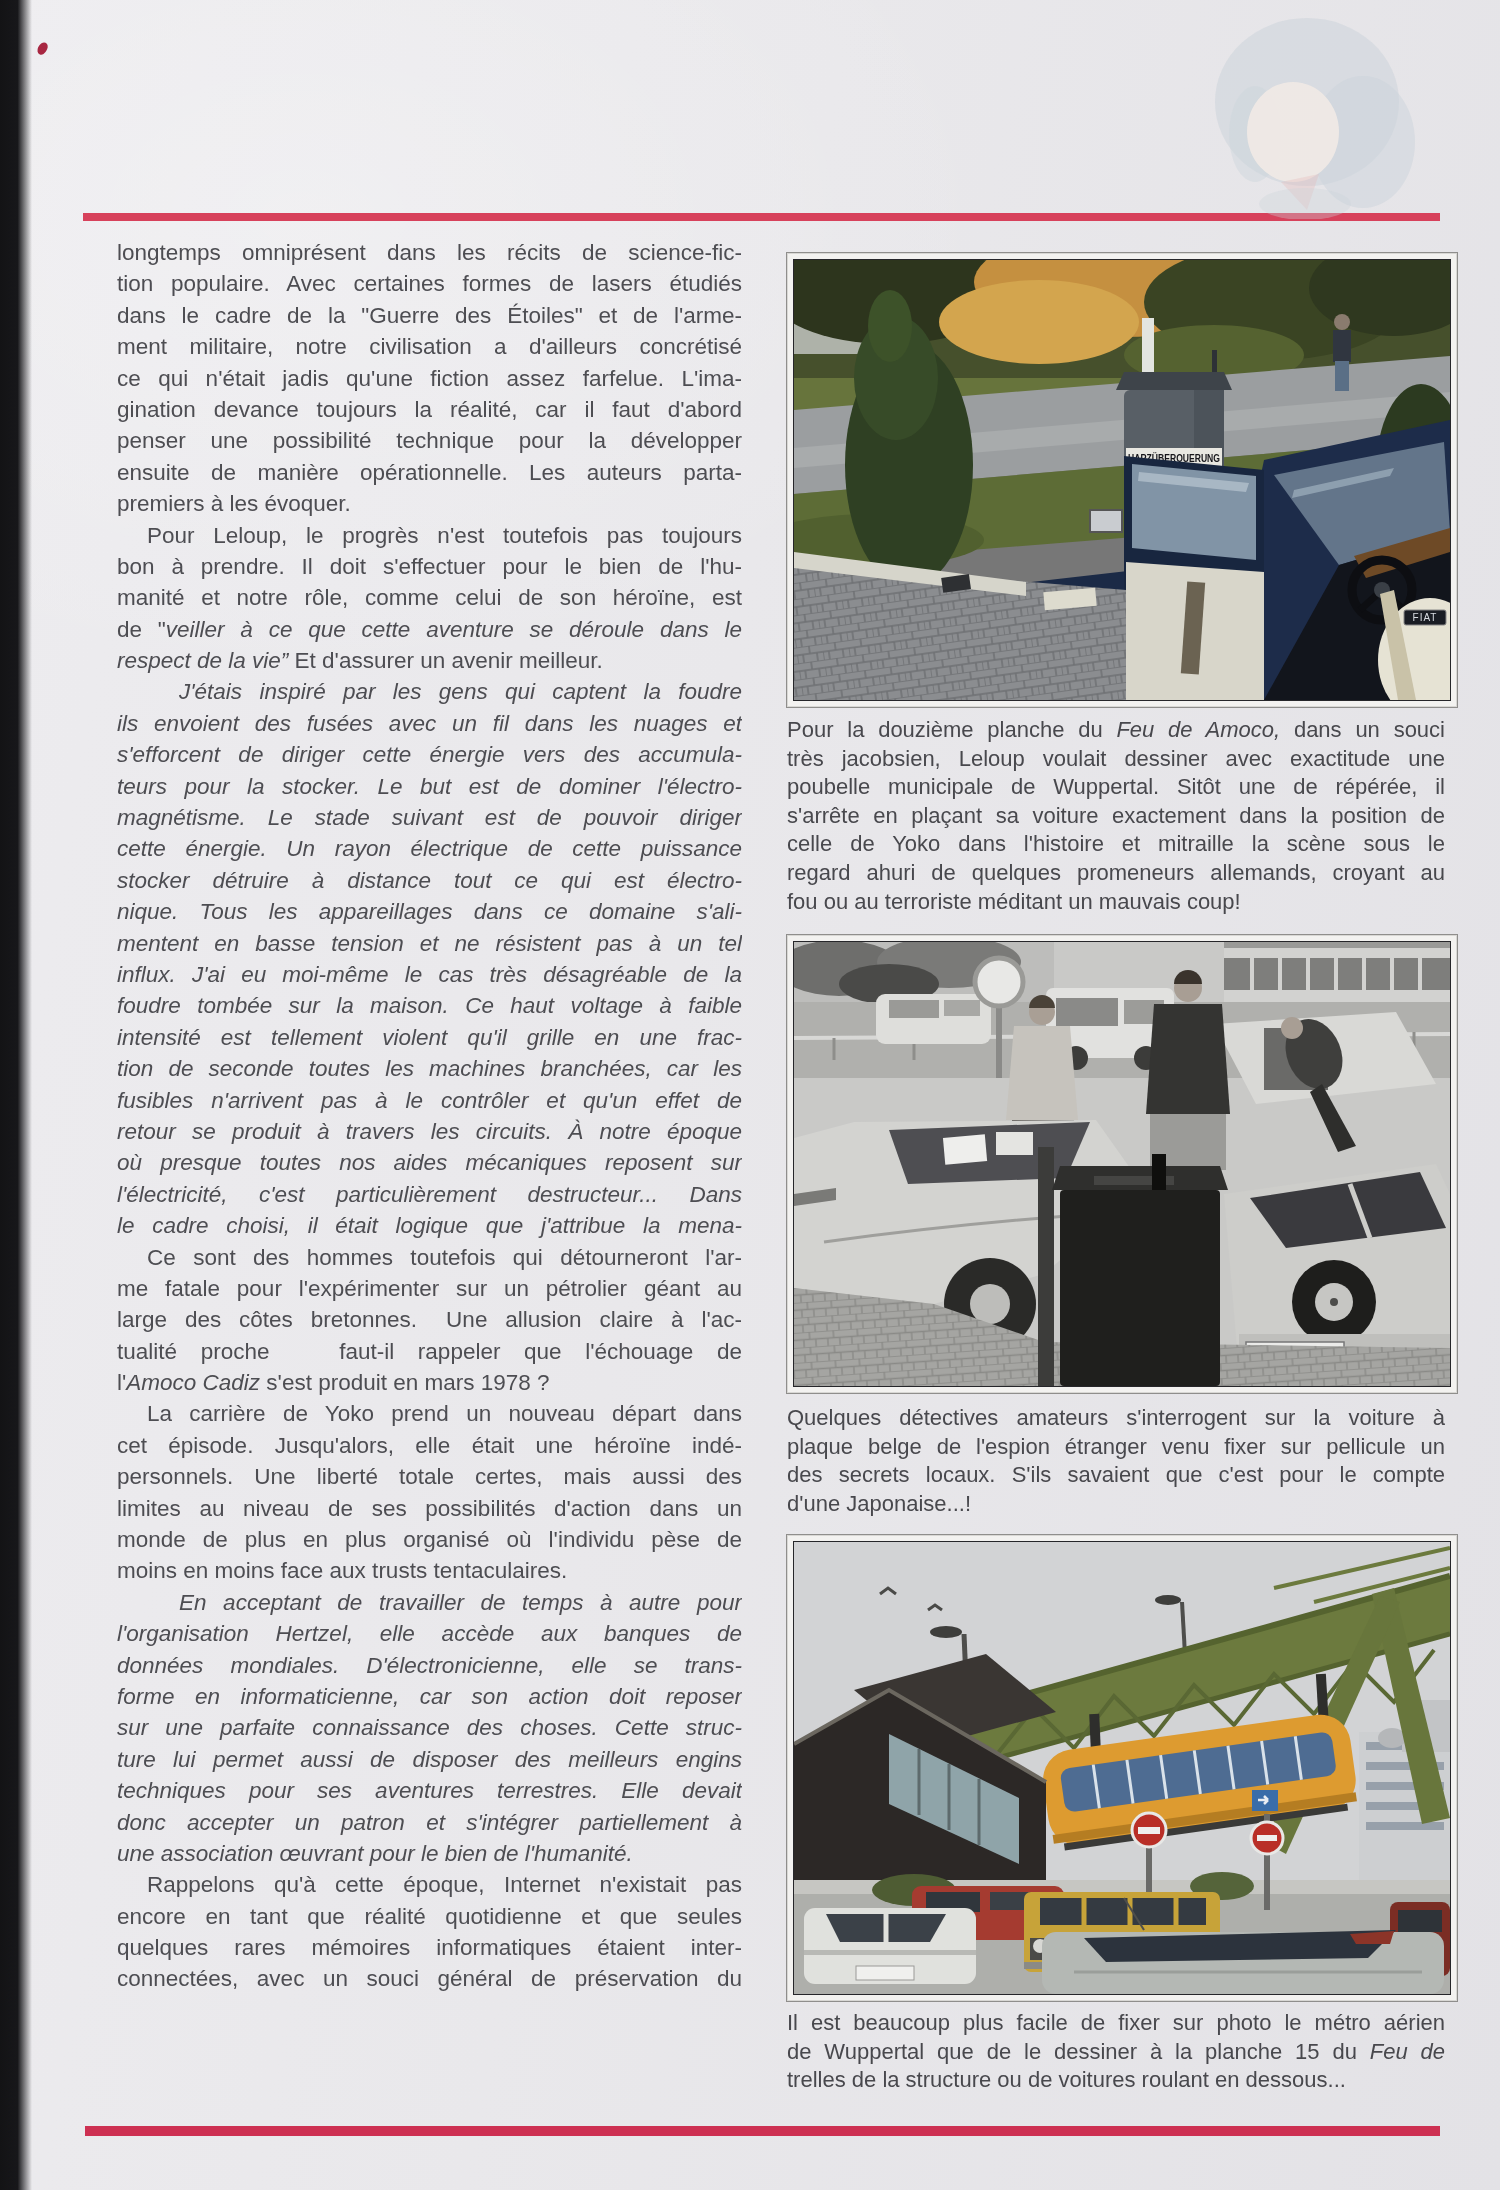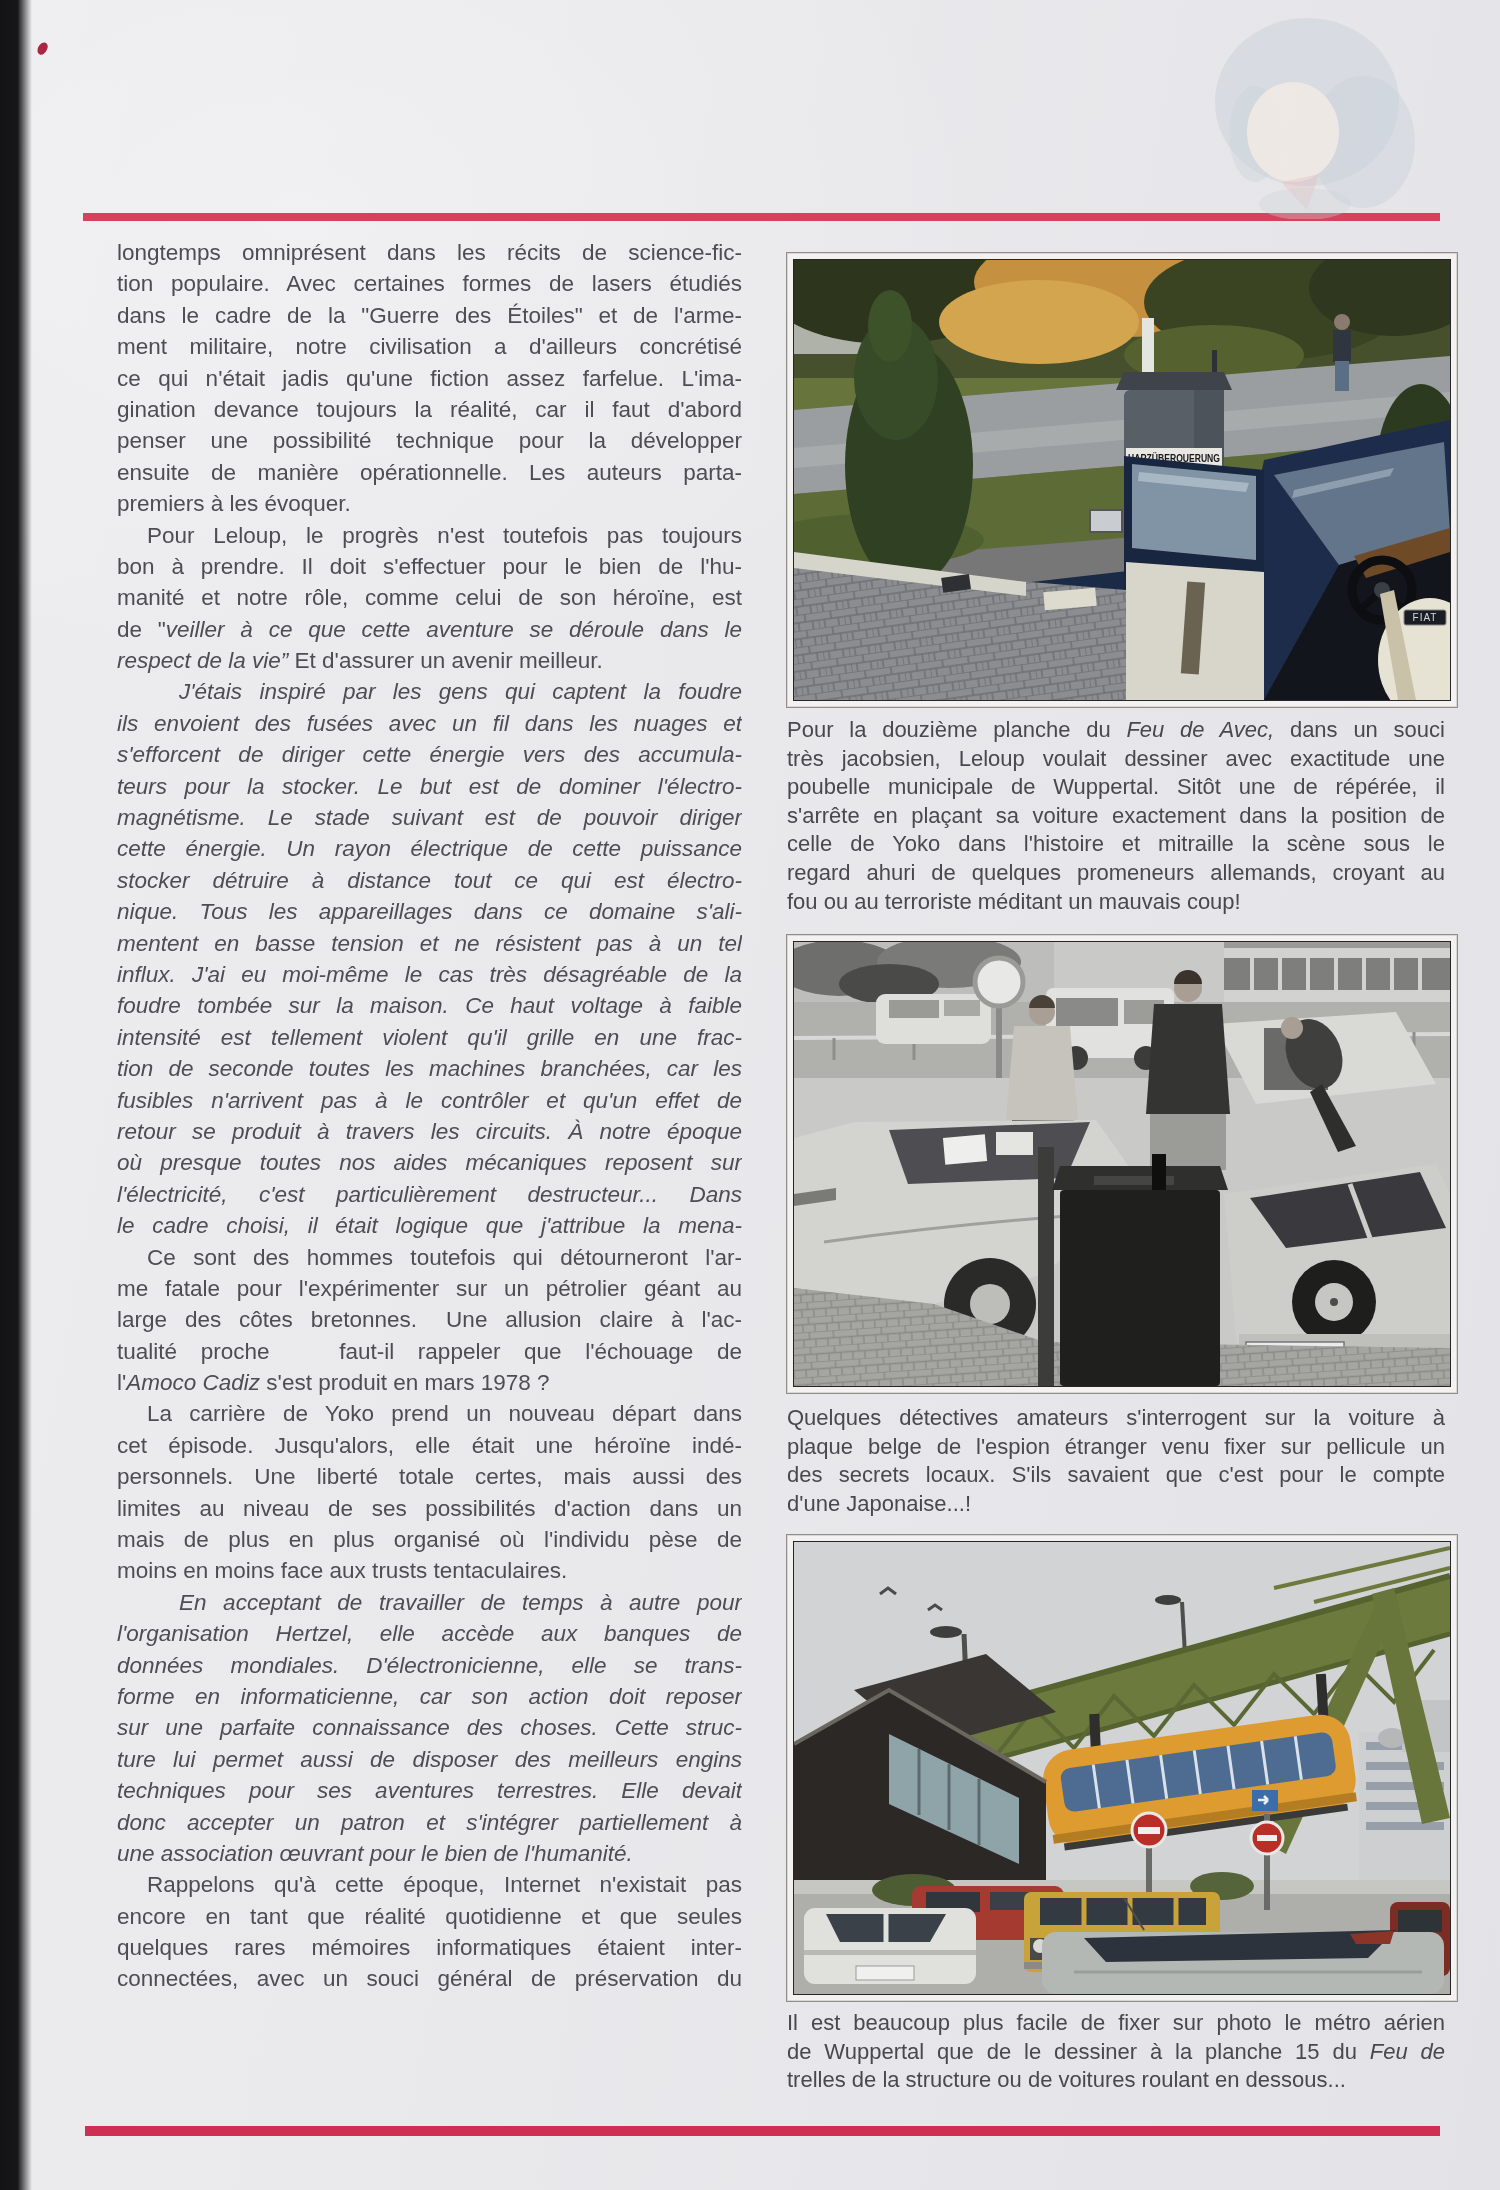--- a/index.html
+++ b/index.html
@@ -97,21 +97,21 @@
       <div class="tl"><span class="sp-i">le cadre choisi, il était logique que j'attribue la mena-</span></div>
       <div class="tl ind1"><span>Ce sont des hommes toutefois qui détourneront l'ar-</span></div>
       <div class="tl"><span>me fatale pour l'expérimenter sur un pétrolier géant au</span></div>
       <div class="tl"><span>large des côtes bretonnes.  Une allusion claire à l'ac-</span></div>
       <div class="tl"><span>tualité proche   faut-il rappeler que l'échouage de</span></div>
       <div class="tl end"><span>l'</span><span class="sp-i">Amoco Cadiz</span><span> s'est produit en mars 1978 ?</span></div>
       <div class="tl ind1"><span>La carrière de Yoko prend un nouveau départ dans</span></div>
       <div class="tl"><span>cet épisode. Jusqu'alors, elle était une héroïne indé-</span></div>
       <div class="tl"><span>personnels. Une liberté totale certes, mais aussi des</span></div>
       <div class="tl"><span>limites au niveau de ses possibilités d'action dans un</span></div>
-      <div class="tl"><span>mais de plus en plus organisé où l'individu pèse de</span></div>
+      <div class="tl"><span>monde de plus en plus organisé où l'individu pèse de</span></div>
       <div class="tl end"><span>moins en moins face aux trusts tentaculaires.</span></div>
       <div class="tl ind2"><span class="sp-i">En acceptant de travailler de temps à autre pour</span></div>
       <div class="tl"><span class="sp-i">l'organisation Hertzel, elle accède aux banques de</span></div>
       <div class="tl"><span class="sp-i">données mondiales. D'électronicienne, elle se trans-</span></div>
       <div class="tl"><span class="sp-i">forme en informaticienne, car son action doit reposer</span></div>
       <div class="tl"><span class="sp-i">sur une parfaite connaissance des choses. Cette struc-</span></div>
       <div class="tl"><span class="sp-i">ture lui permet aussi de disposer des meilleurs engins</span></div>
       <div class="tl"><span class="sp-i">techniques pour ses aventures terrestres. Elle devait</span></div>
       <div class="tl"><span class="sp-i">donc accepter un patron et s'intégrer partiellement à</span></div>
       <div class="tl end"><span class="sp-i">une association œuvrant pour le bien de l'humanité.</span></div>
@@ -195,21 +195,21 @@
           </pattern>
         </defs>
         <polygon points="0,302 332,330 332,440 0,440" fill="url(#cob1)"></polygon>
         <polygon points="0,292 232,322 232,336 0,308" fill="#d6d5cb"></polygon>
         <rect x="148" y="316" width="28" height="15" fill="#2e3033" transform="rotate(-8 162 323)"></rect>
         <rect x="250" y="330" width="52" height="18" fill="#dddbce" transform="rotate(-5 276 339)"></rect>
       </svg>
     </div>
   </div>
   <div class="cap c1">
-      <div class="tl"><span>Pour la douzième planche du </span><span class="sp-i">Feu de Avec,</span><span> dans un souci</span></div>
+      <div class="tl"><span>Pour la douzième planche du </span><span class="sp-i">Feu de Amoco,</span><span> dans un souci</span></div>
       <div class="tl"><span>très jacobsien, Leloup voulait dessiner avec exactitude une</span></div>
       <div class="tl"><span>poubelle municipale de Wuppertal. Sitôt une de répérée, il</span></div>
       <div class="tl"><span>s'arrête en plaçant sa voiture exactement dans la position de</span></div>
       <div class="tl"><span>celle de Yoko dans l'histoire et mitraille la scène sous le</span></div>
       <div class="tl"><span>regard ahuri de quelques promeneurs allemands, croyant au</span></div>
       <div class="tl end"><span>fou ou au terroriste méditant un mauvais coup!</span></div>
     </div>
 
   <div class="photo p2">
     <div class="ph-img">

